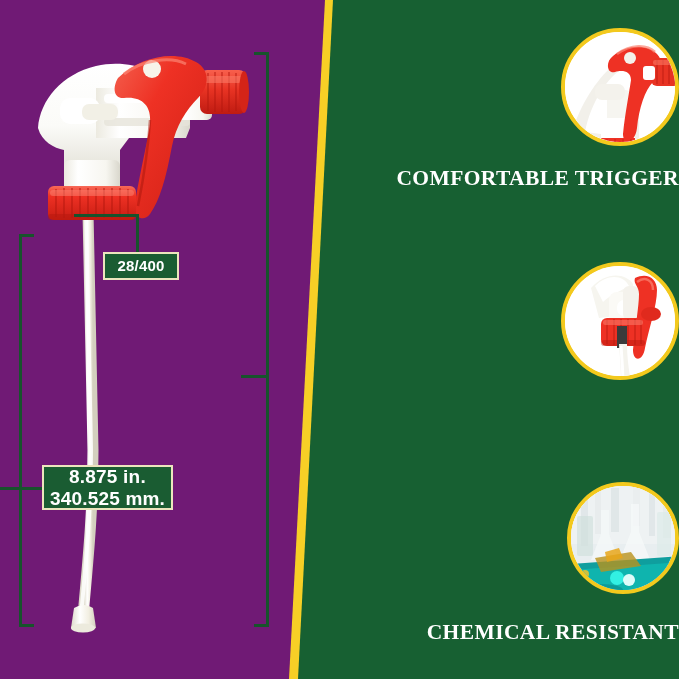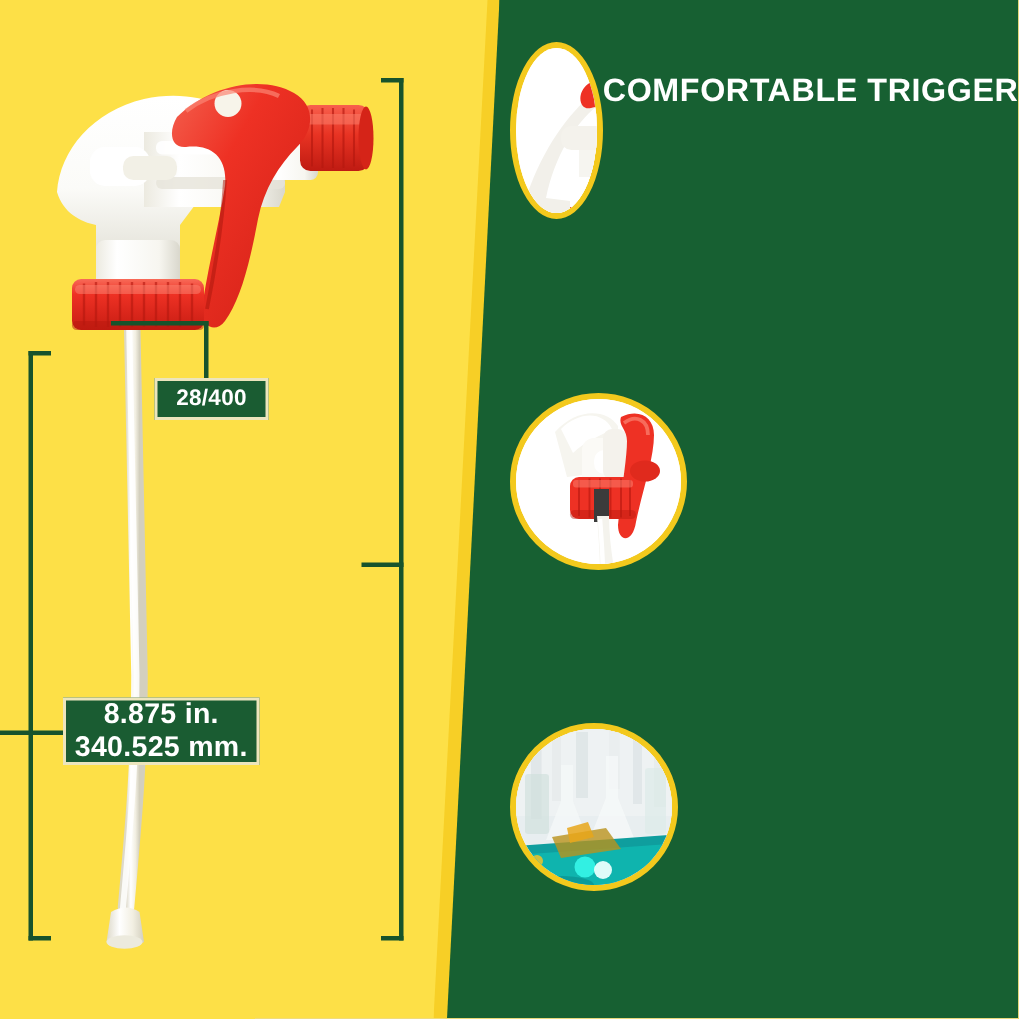--- a/index.html
+++ b/index.html
@@ -8,21 +8,21 @@
     width:679px;height:679px;
     font-family:"Liberation Sans", sans-serif;
     background:#e9e2b8;
     overflow:hidden;
   }
   #stage{position:relative;width:679px;height:679px;overflow:hidden;background:#ece5bd;}
 
   
   .left-panel{
     position:absolute;left:0;top:0;width:340px;height:679px;
-    background:#fde047;
+    background:#701a75;
   }
 
   
   .green-panel{
     position:absolute;left:0;top:0;width:679px;height:679px;
     background:#176032;
     clip-path:polygon(332px 0, 679px 0, 679px 679px, 297px 679px);
   }
   .yellow-stripe{
     position:absolute;left:0;top:0;width:679px;height:679px;
@@ -70,21 +70,21 @@
     box-sizing:border-box;
   }
   .label-28{left:103px;top:252px;width:76px;height:28px;font-size:15px;}
   .label-1237{left:130px;top:354px;width:114px;height:45px;font-size:15px;}
   .label-887{left:42px;top:465px;width:131px;height:45px;font-size:19px;}
 
   
   .features{position:absolute;left:340px;top:0;width:339px;height:679px;}
   .feature{
     position:absolute;left:0;width:339px;
-    display:flex;flex-direction:row;align-items:flex-start;
+    display:flex;flex-direction:column;align-items:flex-end;font-family:Liberation Serif, serif;
   }
   .feature-1{top:28px;}
   .feature-2{top:262px;}
   .feature-3{top:482px;}
 
   .circle{
     width:118px;height:118px;border-radius:50%;
     border:4px solid #f3c91d;
     background:#ffffff;
     overflow:hidden;position:relative;
@@ -332,15 +332,16 @@
           <path d="M0 78 L 112 70 L 112 112 L 0 112 Z" fill="#0f9e9e"></path>
           <path d="M0 84 L 112 76 L 112 112 L 0 112 Z" fill="#0fb7b0" opacity=".85"></path>
           <path d="M24 72 L 60 66 L 70 80 L 30 86 Z" fill="#b9921c" opacity=".8"></path>
           <path d="M34 66 L 48 62 L 52 72 L 36 76 Z" fill="#e8a61a" opacity=".85"></path>
           <circle cx="46" cy="92" r="7" fill="#35f3e6" opacity=".95"></circle>
           <circle cx="58" cy="94" r="6" fill="#eafffd" opacity=".95"></circle>
           <circle cx="14" cy="88" r="4" fill="#f0c22a" opacity=".85"></circle>
           <ellipse cx="30" cy="104" rx="22" ry="6" fill="#0a8b8b" opacity=".6"></ellipse>
         </svg>
       </div>
+      <div class="feature-label">CHEMICAL RESISTANT</div>
     </div>
   </div>
 </div>
 
 </body></html>

